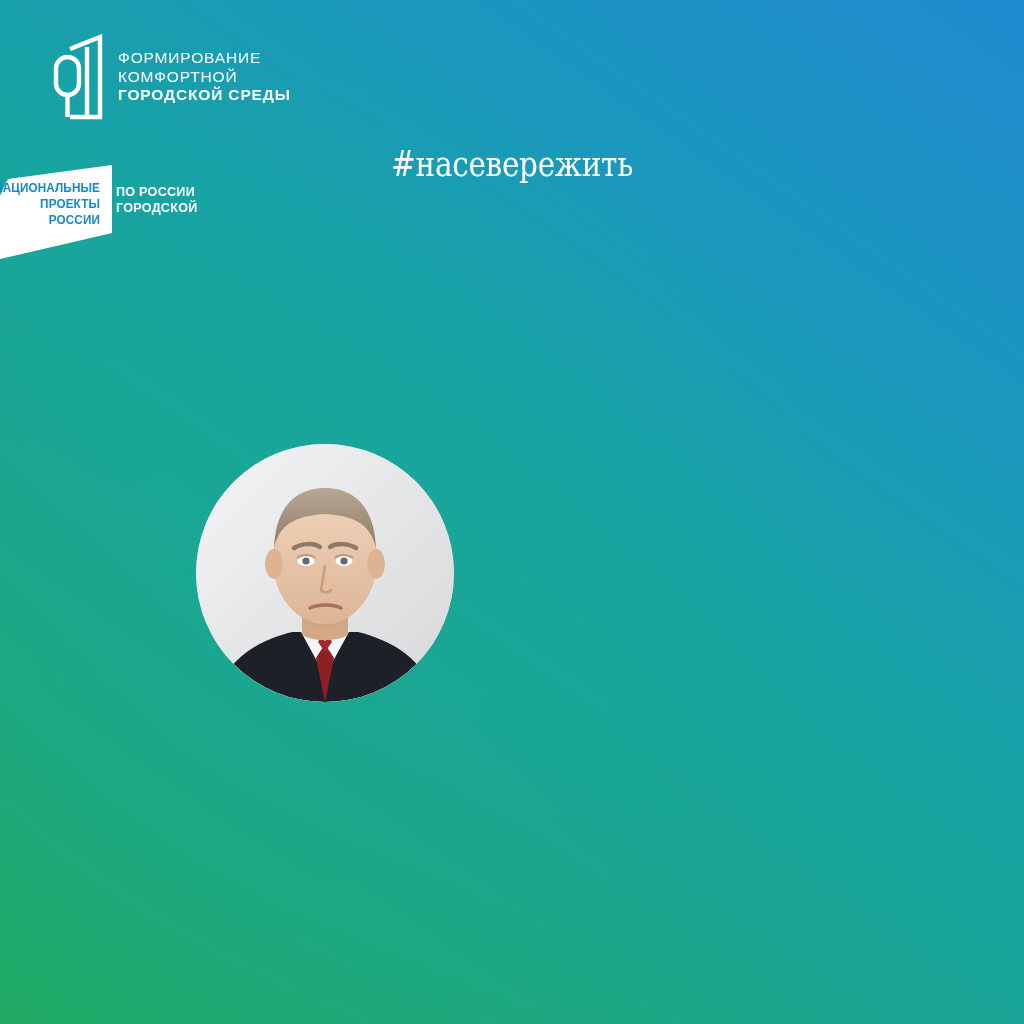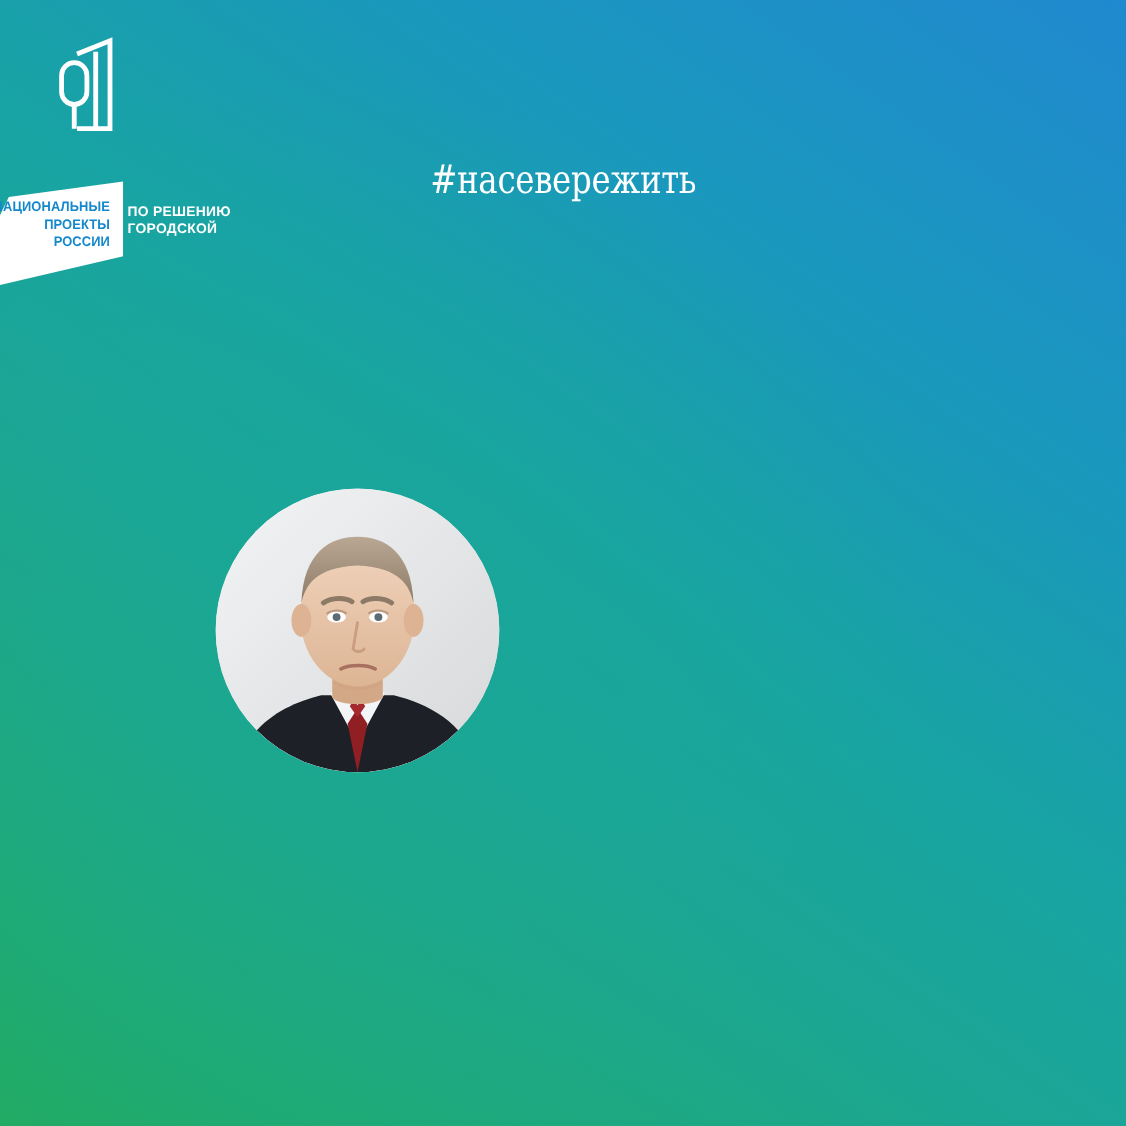--- a/index.html
+++ b/index.html
@@ -117,35 +117,40 @@
 
   <div class="brand-logo">
     <span class="brand-mark">
       <svg viewBox="0 0 54 88" fill="none" xmlns="http://www.w3.org/2000/svg">
         <path d="M20 16 L50 4 V84 H20" stroke="#ffffff" stroke-width="4.4" fill="none" stroke-linejoin="miter"></path>
         <path d="M37 14 V84" stroke="#ffffff" stroke-width="4.4" fill="none"></path>
         <rect x="6" y="24" width="23" height="38" rx="11.5" stroke="#ffffff" stroke-width="4.4" fill="none"></rect>
         <path d="M17.5 62 V84" stroke="#ffffff" stroke-width="4.4" fill="none"></path>
       </svg>
     </span>
+    <span class="brand-text">
+      <div class="l1">ФОРМИРОВАНИЕ</div>
+      <div class="l2">КОМФОРТНОЙ</div>
+      <div class="l3">ГОРОДСКОЙ СРЕДЫ</div>
+    </span>
   </div>
 
   <div class="hashtag">#насевережить</div>
 
   <div class="np-logo">
     <svg class="np-flag" viewBox="0 0 148 108" xmlns="http://www.w3.org/2000/svg">
       <path d="M148 2 L44 16 L2 104 L148 70 Z" fill="#ffffff"></path>
     </svg>
     <div class="np-flag-words">
       <div>НАЦИОНАЛЬНЫЕ</div>
       <div>ПРОЕКТЫ</div>
       <div>РОССИИ</div>
     </div>
     <div class="np-side">
-      <div>ПО РЕШЕНИЮ</div>
+      <div>ПО РОССИИ</div>
       <div>ГОРОДСКОЙ</div>
     </div>
   </div>
 
   <div class="portrait">
     <svg viewBox="0 0 258 258" xmlns="http://www.w3.org/2000/svg">
       <defs>
         <clipPath id="pclip">
             <circle cx="129" cy="129" r="129"></circle>
           </clipPath>

